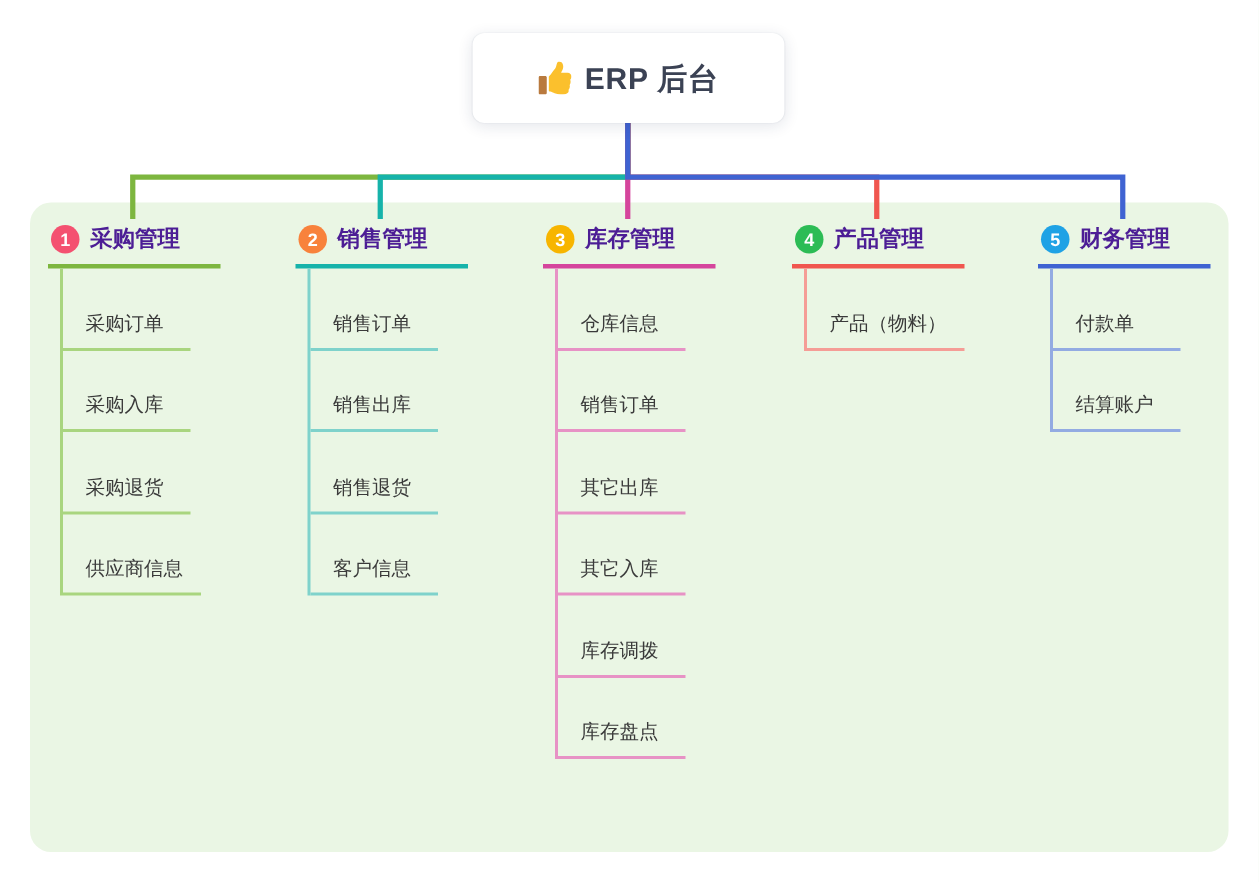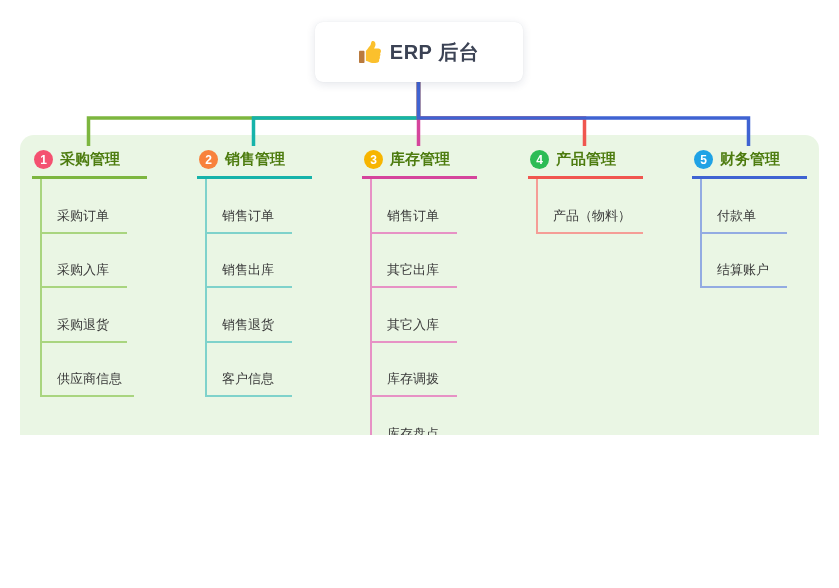--- a/index.html
+++ b/index.html
@@ -1,19 +1,19 @@
 <!DOCTYPE html>
 <html><head>
 <meta charset="utf-8">
 <style>
   * { margin:0; padding:0; box-sizing:border-box; }
   html,body { background:#ffffff; }
   body { font-family:"Liberation Sans","DejaVu Sans",sans-serif; }
   .canvas {
-    position:relative; width:839px; height:435px; background:#ffffff; overflow:hidden;
+    position:relative; width:839px; height:588px; background:#ffffff; overflow:hidden;
   }
   .panel {
     position:absolute; left:20px; top:135px; width:799px; height:433px;
     background:#eaf6e4; border-radius:14px;
   }
   .connectors {
     position:absolute; left:0; top:0; z-index:1; pointer-events:none;
   }
   .root-card {
     position:absolute; left:315px; top:22px; width:208px; height:60px; z-index:2;
@@ -29,21 +29,21 @@
     display:flex; align-items:center; gap:7px;
     width:115px; height:31px;
     border-bottom:3px solid var(--line);
     padding-bottom:5px;
   }
   .badge {
     width:19px; height:19px; border-radius:50%; margin-left:2px;
     background:var(--badge); color:#fff; font-size:12px; font-weight:700;
     display:flex; align-items:center; justify-content:center; flex:0 0 auto;
   }
-  .branch-label { font-size:15px; font-weight:600; color:#4d7c0f; white-space:nowrap; }
+  .branch-label { font-size:15px; font-weight:600; color:#4c1d95; white-space:nowrap; }
   .children {
     list-style:none; margin-left:8px;
     border-left:2px solid var(--light);
   }
   .child {
     height:54.5px; width:max-content; min-width:85px;
     padding:0 12px 7px 15px;
     display:flex; align-items:flex-end;
     border-bottom:2px solid var(--light);
   }
@@ -115,20 +115,23 @@
           </li>
         </ul>
       </div>
       <div class="branch" style="left: 362px; --line: #d5459c; --light: #e792c5; --badge: #f7b500;">
         <div class="branch-title">
           <span class="badge">3</span>
           <span class="branch-label">库存管理</span>
         </div>
         <ul class="children">
           <li class="child">
+            <span class="child-label">仓库信息</span>
+          </li>
+          <li class="child">
             <span class="child-label">销售订单</span>
           </li>
           <li class="child">
             <span class="child-label">其它出库</span>
           </li>
           <li class="child">
             <span class="child-label">其它入库</span>
           </li>
           <li class="child">
             <span class="child-label">库存调拨</span>

